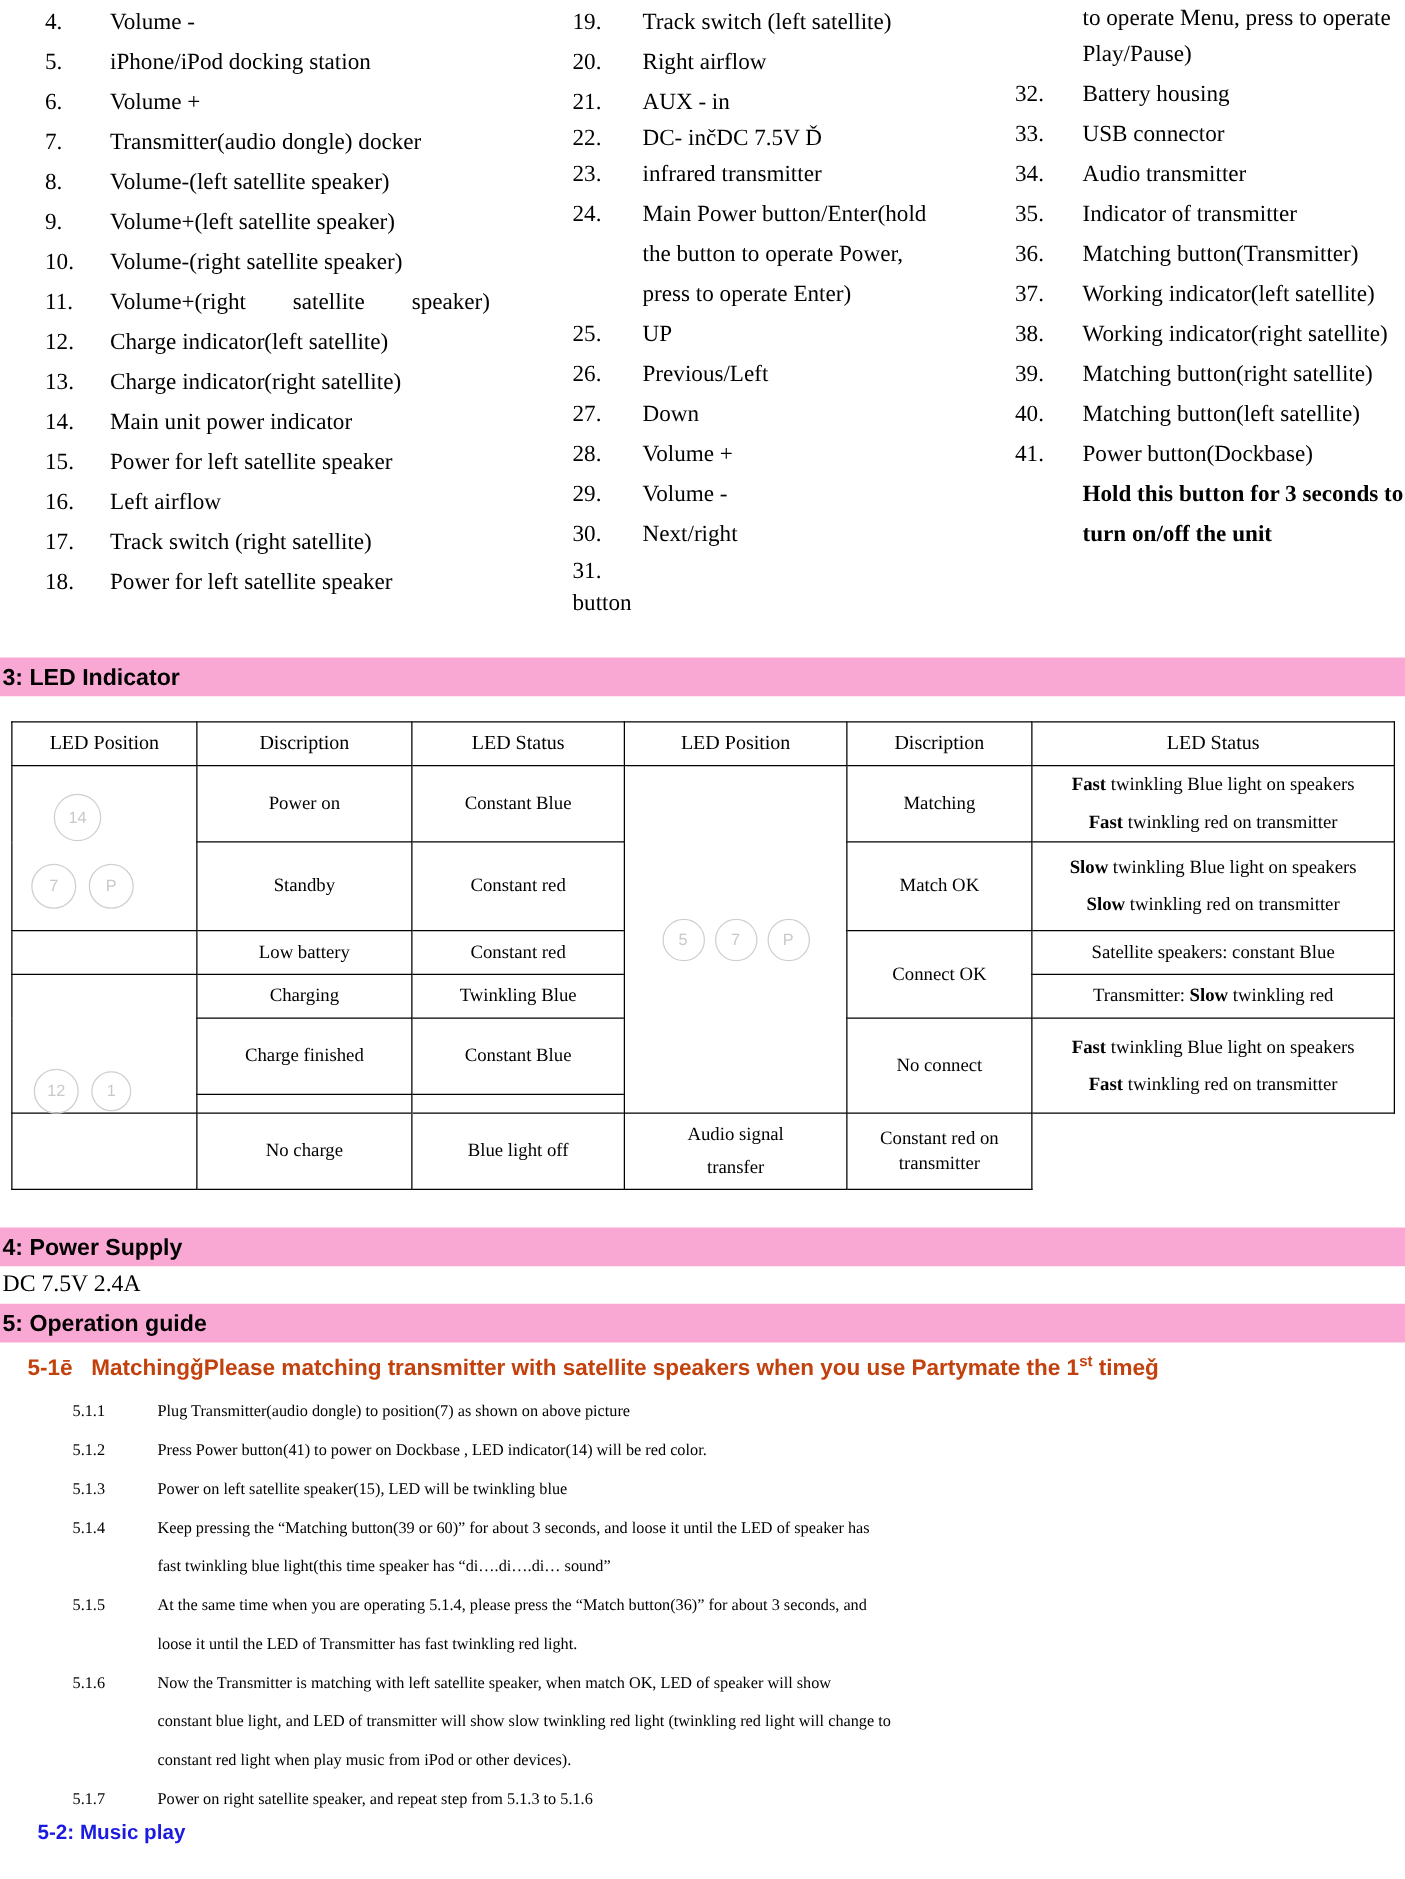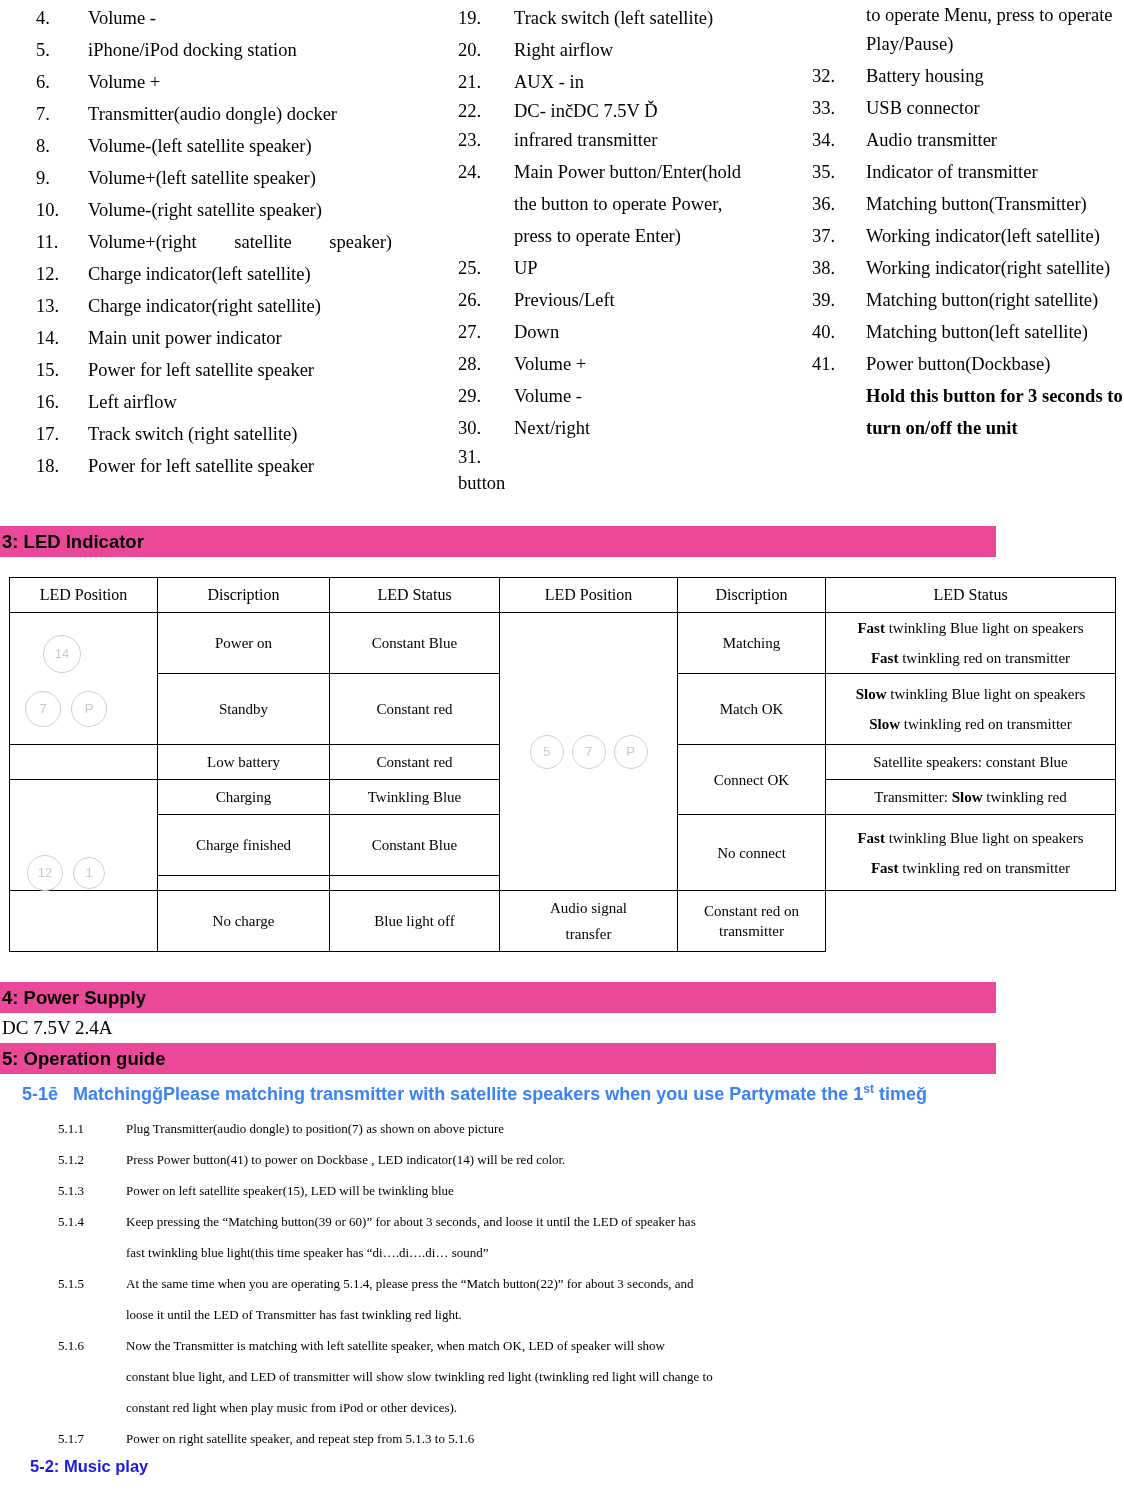--- a/index.html
+++ b/index.html
@@ -50,38 +50,38 @@
   }
   .just { text-align: justify; text-align-last: justify; }
   .just-none { text-align: justify; }
   .indent-mid { padding-left: 56px; }
   .indent-right { padding-left: 54px; }
   .bold { font-weight: bold; }
   .tight { line-height: 26px; }
 
   
   .section-bar {
-    background: #ec4899;
+    background: #f9a8d4;
     font-family: "Liberation Sans", "DejaVu Sans", sans-serif;
     font-weight: bold;
     font-size: 18.5px;
     line-height: 27px;
     padding: 2px 0 2px 2px;
-    width: 996px;
+    width: 1124px;
     box-sizing: border-box;
   }
 
   .plain-line {
     font-size: 19px;
     line-height: 30px;
     padding-left: 2px;
   }
 
   .blue-head {
-    color: #3b82f6;
+    color: #c2410c;
     font-family: "Liberation Sans", "DejaVu Sans", sans-serif;
     font-weight: bold;
     font-size: 18px;
     line-height: 30px;
     padding-left: 22px;
   }
   .blue-head sup { font-size: 12px; }
 
   .blue-small {
     color: #1a1ae0;
@@ -496,21 +496,21 @@
     <span class="sn">5.1.4</span>
     <span class="sb">
       <span class="cont">Keep pressing the “Matching button(39 or 60)” for about 3 seconds, and loose it until the LED of speaker has</span>
       <span class="cont">fast twinkling blue light(this time speaker has “di….di….di… sound”</span>
     </span>
   </div>
 
   <div class="step multi">
     <span class="sn">5.1.5</span>
     <span class="sb">
-      <span class="cont">At the same time when you are operating 5.1.4, please press the “Match button(22)” for about 3 seconds, and</span>
+      <span class="cont">At the same time when you are operating 5.1.4, please press the “Match button(36)” for about 3 seconds, and</span>
       <span class="cont">loose it until the LED of Transmitter has fast twinkling red light.</span>
     </span>
   </div>
 
   <div class="step multi">
     <span class="sn">5.1.6</span>
     <span class="sb">
       <span class="cont">Now the Transmitter is matching with left satellite speaker, when match OK, LED of speaker will show</span>
       <span class="cont">constant blue light, and LED of transmitter will show slow twinkling red light (twinkling red light will change to</span>
       <span class="cont">constant red light when play music from iPod or other devices).</span>

